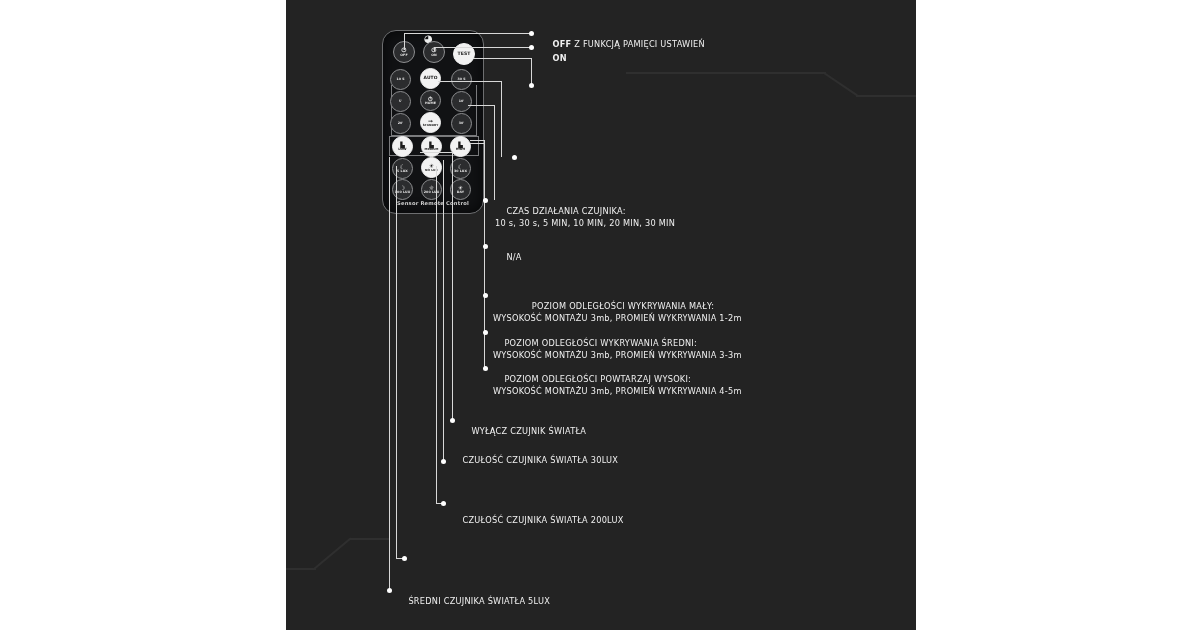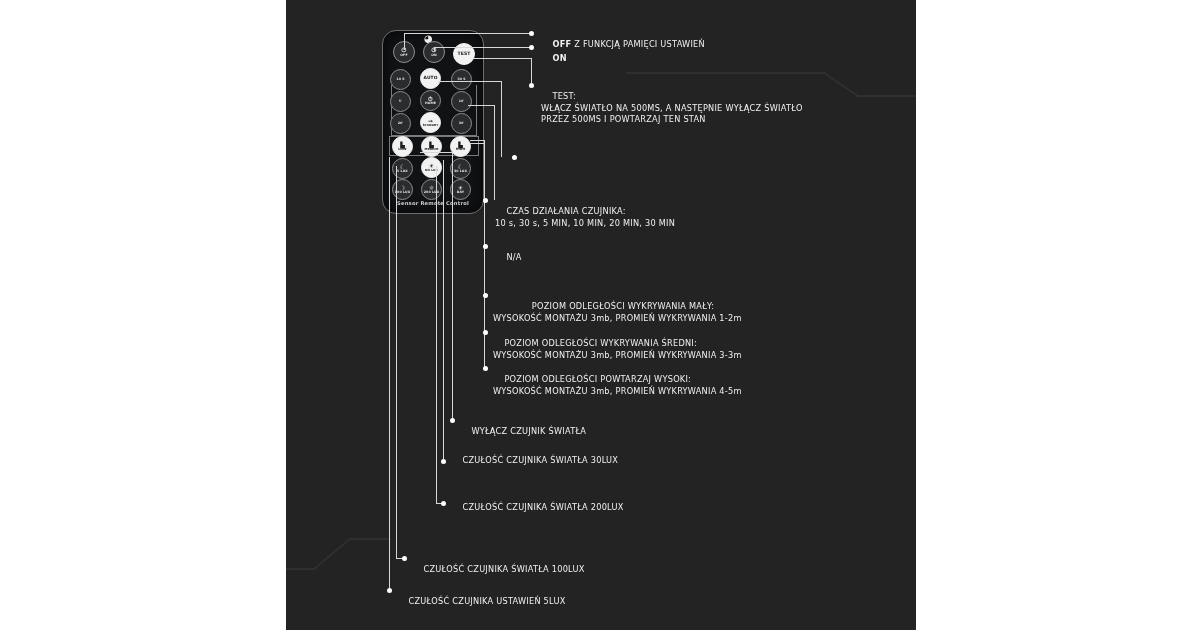--- a/index.html
+++ b/index.html
@@ -214,24 +214,20 @@
   <div class="dot" style="left:441px;top:501px;"></div>
   <div class="dot" style="left:402px;top:556px;"></div>
   <div class="dot" style="left:387px;top:588px;"></div>
 
   <div class="anno" style="left:541px;top:28px;">
     <b>OFF</b><span> Z FUNKCJĄ PAMIĘCI USTAWIEŃ</span>
   </div>
   <div class="anno" style="left:541px;top:42px;">
     <b>ON</b><span></span>
   </div>
-  <div class="anno" style="left:541px;top:80px;">
-    <span>TEST:</span><span class="l2">WŁĄCZ ŚWIATŁO NA 500MS, A NASTĘPNIE WYŁĄCZ ŚWIATŁO
-PRZEZ 500MS I POWTARZAJ TEN STAN</span>
-  </div>
   <div class="anno" style="left:495px;top:195px;">
     <span>CZAS DZIAŁANIA CZUJNIKA:</span><span class="l2">10 s, 30 s, 5 MIN, 10 MIN, 20 MIN, 30 MIN</span>
   </div>
   <div class="anno" style="left:495px;top:241px;">
     <span>N/A</span>
   </div>
   <div class="anno" style="left:493px;top:290px;text-align:center;">
     <span>POZIOM ODLEGŁOŚCI WYKRYWANIA MAŁY:</span><span class="l2">WYSOKOŚĆ MONTAŻU 3mb, PROMIEŃ WYKRYWANIA 1-2m</span>
   </div>
   <div class="anno" style="left:493px;top:327px;">
@@ -239,23 +235,20 @@
   </div>
   <div class="anno" style="left:493px;top:363px;">
     <span>POZIOM ODLEGŁOŚCI POWTARZAJ WYSOKI:</span><span class="l2">WYSOKOŚĆ MONTAŻU 3mb, PROMIEŃ WYKRYWANIA 4-5m</span>
   </div>
   <div class="anno" style="left:460px;top:415px;">
     <span>WYŁĄCZ CZUJNIK ŚWIATŁA</span>
   </div>
   <div class="anno" style="left:451px;top:444px;">
     <span>CZUŁOŚĆ CZUJNIKA ŚWIATŁA 30LUX</span>
   </div>
-  <div class="anno" style="left:451px;top:491px;">
+  <div class="anno" style="left:451px;top:504px;">
     <span>CZUŁOŚĆ CZUJNIKA ŚWIATŁA 200LUX</span>
   </div>
-  <div class="anno" style="left:412px;top:553px;">
-    <span>CZUŁOŚĆ CZUJNIKA ŚWIATŁA 100LUX</span>
-  </div>
   <div class="anno" style="left:397px;top:585px;">
-    <span>CZUŁOŚĆ CZUJNIKA USTAWIEŃ 5LUX</span>
+    <span>ŚREDNI CZUJNIKA ŚWIATŁA 5LUX</span>
   </div>
 
 </div>
 
 </body></html>

